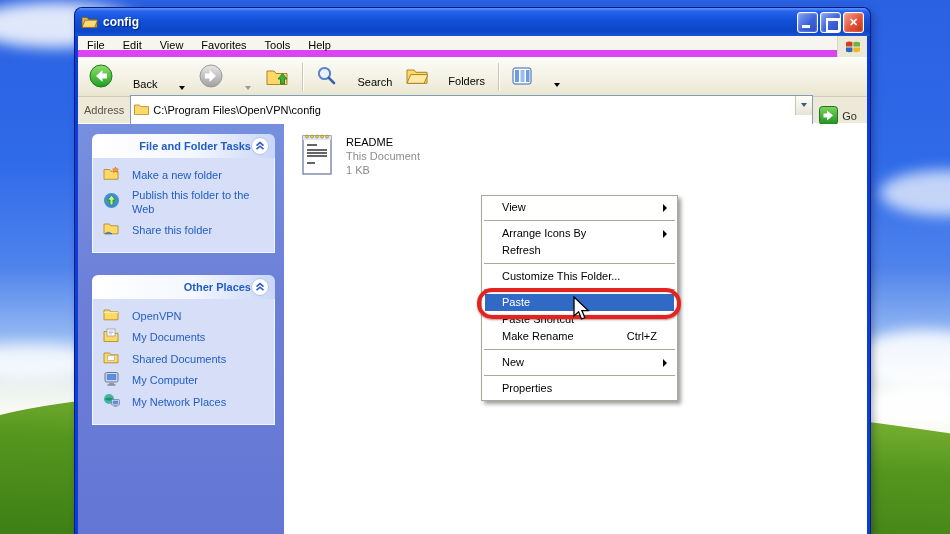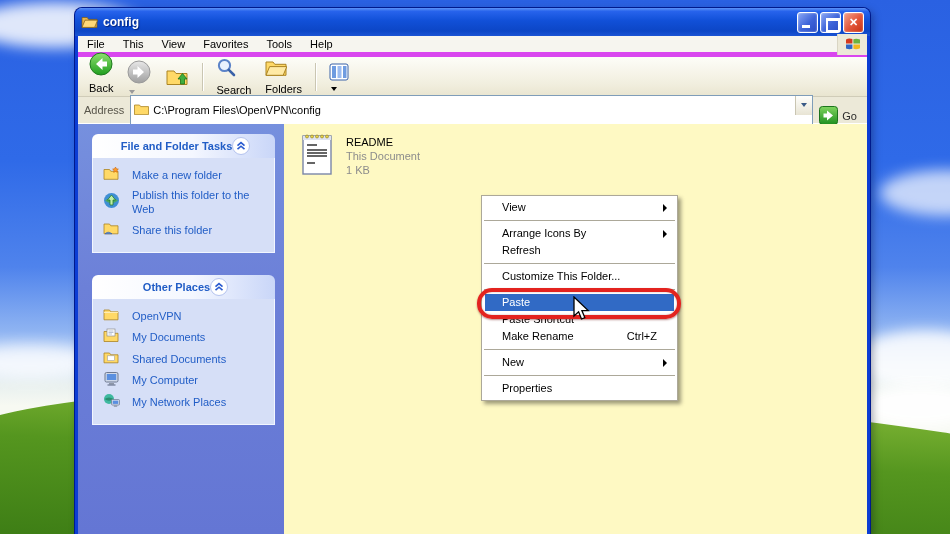--- a/index.html
+++ b/index.html
@@ -42,34 +42,34 @@
     color:#fff; font-weight:bold; font-size:11px; line-height:19px; text-align:center;
     background:linear-gradient(135deg,#8aa7f5 0%,#3d63d9 55%,#2a4cc4 100%);
     box-shadow:inset 0 0 2px rgba(255,255,255,.6); cursor:default; position:relative;
   }
   .wbtn.close { background:linear-gradient(135deg,#f2a08c 0%,#e25438 55%,#c43011 100%); }
   .wbtn.min::after { content:""; position:absolute; left:4px; bottom:4px; width:8px; height:3px; background:#fff; }
   .wbtn.max::after { content:""; position:absolute; left:5px; top:5px; width:10px; height:9px; border:2px solid #fff; border-top-width:3px; }
   
   .menubar {
     position:absolute; left:0; top:28px; width:789px; height:21px;
-    background:#f6f5ef; border-bottom:5px solid #d946ef; display:flex; align-items:center;
+    background:#f6f5ef; border-bottom:7px solid #d946ef; display:flex; align-items:flex-start;
   }
   .menubar .mitem { padding:3px 9px; color:#000; }
   .menubar .logo-box {
     margin-left:auto; width:30px; height:21px; display:flex; align-items:center; justify-content:center;
     border-left:1px solid #d9d5c4; background:#ece9d8;
   }
   
   .toolbar {
     position:absolute; left:0; top:49px; width:789px; height:40px;
     background:linear-gradient(180deg,#fdfdf8 0%,#f1eede 70%,#e9e5d0 100%);
     border-bottom:1px solid #d0ccb8; display:flex; align-items:center; padding:0 6px; gap:4px;
   }
-  .tbtn { display:flex; align-items:flex-start; gap:4px; padding:2px 5px; border-radius:3px; color:#000;flex-direction:column; }
+  .tbtn { display:flex; align-items:flex-end; gap:20px; padding:2px 5px; border-radius:3px; color:#000; }
   .tsep { width:1px; height:28px; background:#cac6b2; margin:0 4px; box-shadow:1px 0 0 #fff; }
   .dd-arrow { width:0; height:0; border-left:3px solid transparent; border-right:3px solid transparent; border-top:4px solid #000; margin-left:2px; }
   .dd-arrow.dis { border-top-color:#9a9a9a; }
   
   .addressrow {
     position:absolute; left:0; top:89px; width:789px; height:27px;
     background:#ece9d8; border-bottom:1px solid #fff; display:flex; align-items:center; padding:0 6px; gap:6px;
   }
   .addr-label { color:#58554a; }
   .combo {
@@ -88,34 +88,34 @@
   .contentarea { position:absolute; left:0; top:116px; width:789px; height:410px; display:flex; }
   .sidebar {
     width:206px; height:100%;
     background:linear-gradient(180deg,#7690de 0%,#6c80d8 40%,#6476d4 100%);
     padding:10px 9px 0 14px;
   }
   .panel { margin-bottom:22px; border-radius:6px 6px 0 0; }
   .panel-header {
     height:24px; border-radius:6px 6px 0 0;
     background:linear-gradient(90deg,#ffffff 0%,#f4f7ff 55%,#c9d6f8 100%);
-    display:flex; align-items:center; justify-content:center; padding:0 6px 0 10px;
+    display:flex; align-items:center; justify-content:flex-end; padding:0 6px 0 10px;
   }
   .panel-header .ptitle { color:#215dc6; font-weight:bold; }
   .chev {
     width:18px; height:18px; border-radius:50%; background:#fff; border:1px solid #b5c4ef;
     display:flex; align-items:center; justify-content:center;
   }
   .panel-body {
     background:#d6dff7; border:1px solid #f2f6ff; border-top:none; padding:9px 6px 8px 10px;
   }
   .task { display:flex; gap:12px; margin-bottom:6px; align-items:center; }
   .task .ticon { flex:0 0 17px; margin-top:-1px; }
   .task .tlabel { color:#215dc6; line-height:14px; cursor:pointer; }
-  .main { flex:1; background:#fef9c3; position:relative; }
+  .main { flex:1; background:#ffffff; position:relative; }
   .file-tile { position:absolute; left:16px; top:8px; display:flex; gap:12px; }
   .file-name { color:#000; margin-top:4px; }
   .file-meta { color:#8c8c8c; margin-top:2px; }
   
   .ctxmenu {
     position:absolute; left:481px; top:195px; width:197px;
     background:#fff; border:1px solid #aca899; padding:3px 0;
     box-shadow:3px 3px 4px rgba(0,0,0,.38);
   }
   .mi { height:17px; line-height:17px; margin:0 3px; padding:0 17px; display:flex; color:#000; position:relative; }
@@ -156,21 +156,21 @@
       <span class="title">config</span>
       <div class="win-controls">
         <div class="wbtn min"></div>
         <div class="wbtn max"></div>
         <div class="wbtn close">✕</div>
       </div>
     </div>
 
     <div class="menubar">
       <span class="mitem">File</span>
-      <span class="mitem">This</span>
+      <span class="mitem">Edit</span>
       <span class="mitem">View</span>
       <span class="mitem">Favorites</span>
       <span class="mitem">Tools</span>
       <span class="mitem">Help</span>
       <div class="logo-box">
         <svg width="16" height="16" viewBox="0 0 16 16">
           <path d="M1 3.4 Q4 2 7.4 3.1 L7.4 7.4 L1 7.4 Z" fill="#d43a1f"></path>
           <path d="M8.4 3.2 Q11.6 2.2 15 3.6 L15 7.4 L8.4 7.4 Z" fill="#6cb33f"></path>
           <path d="M1 8.4 L7.4 8.4 L7.4 12.8 Q4 13.8 1 12.4 Z" fill="#2f66c4"></path>
           <path d="M8.4 8.4 L15 8.4 L15 12.2 Q11.5 13.9 8.4 12.8 Z" fill="#f2b71e"></path>

